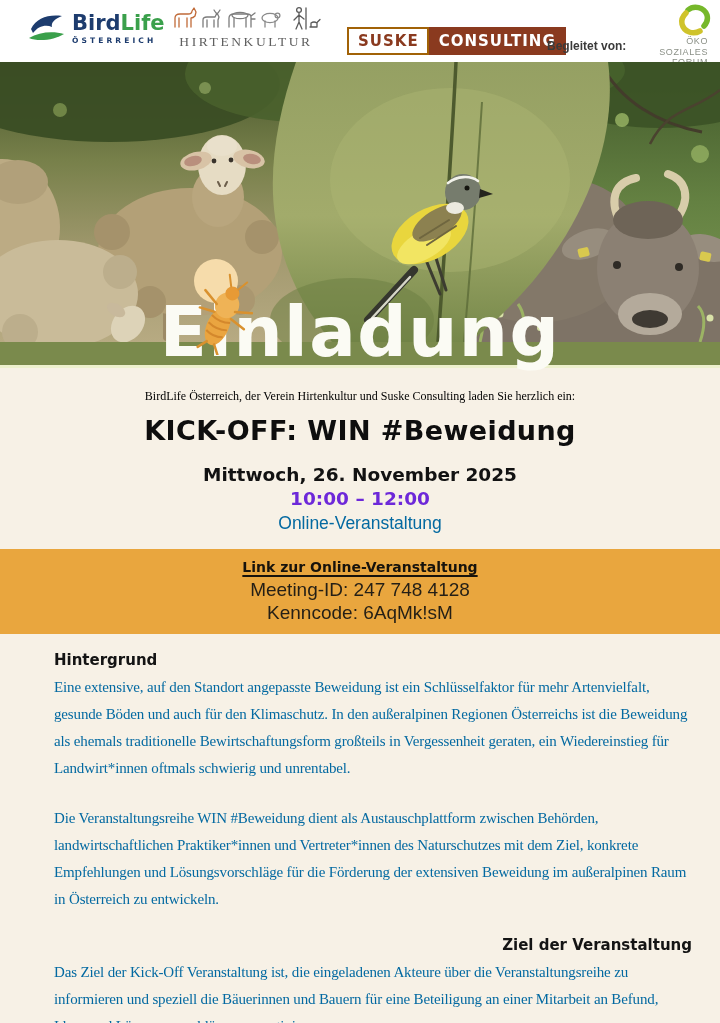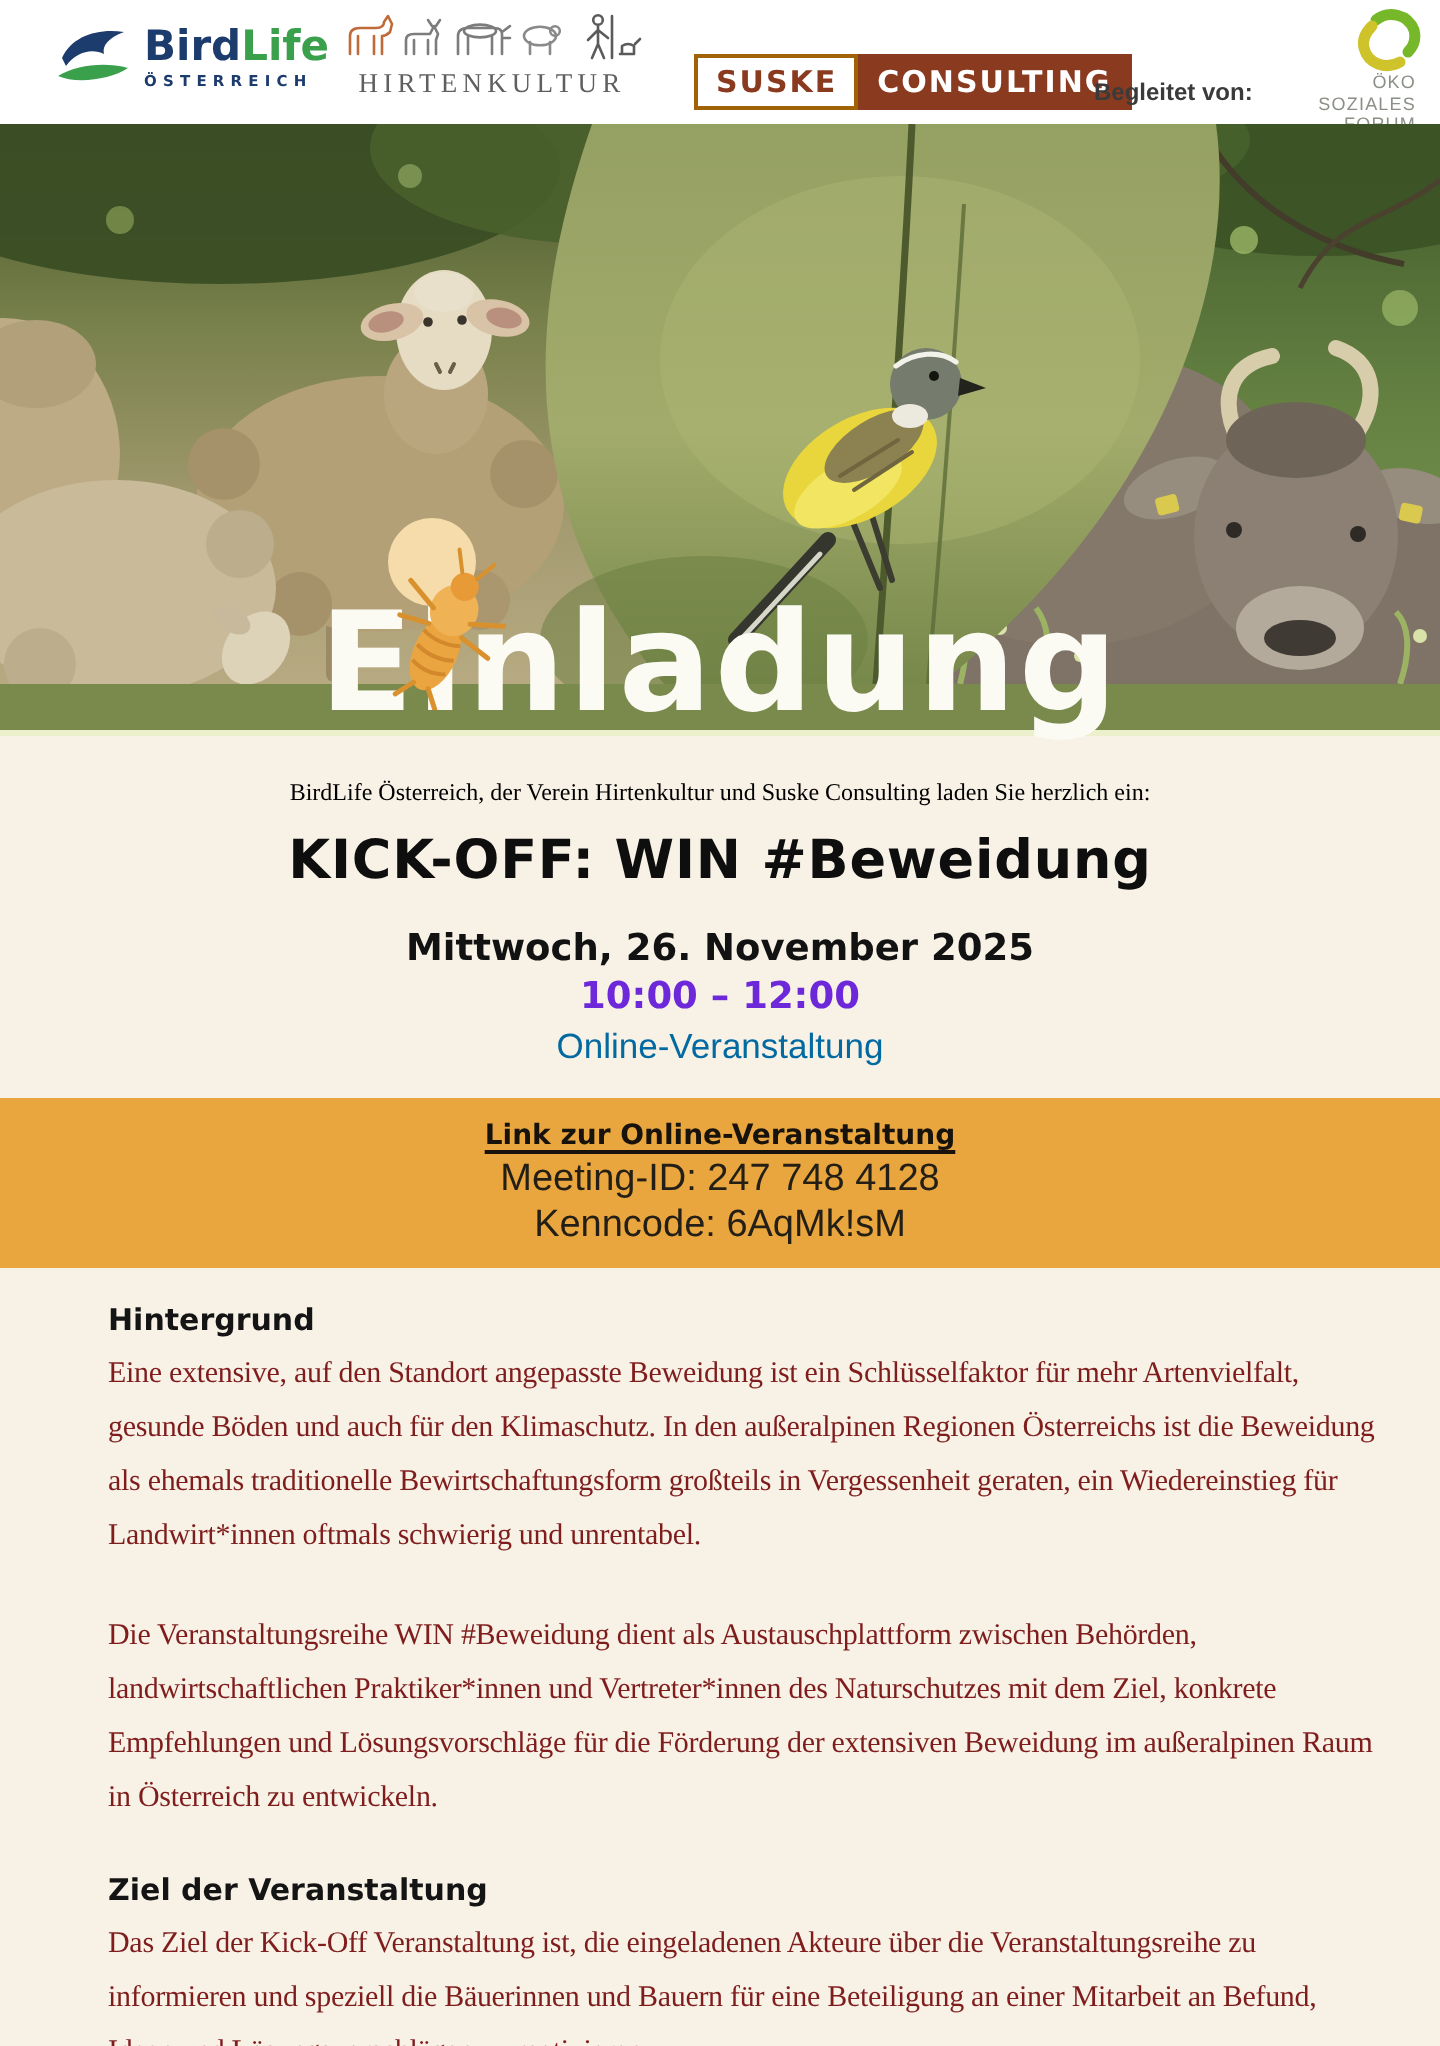--- a/index.html
+++ b/index.html
@@ -53,24 +53,24 @@
 
   .orange-band { margin-top:15px; background:#e9a63e; padding:8px 0 10px; }
   .meet-link { display:inline-block; font-size:14px; font-weight:bold; color:#17130c;
     text-decoration:underline; text-decoration-thickness:2px; text-underline-offset:3px; }
   .meet-id, .meet-code { margin-top:3px; font-size:19px; color:#241f16; font-family:"Liberation Sans", sans-serif; }
   .meet-code { margin-top:1px; }
 
   
   .body-text { text-align:left; padding:17px 28px 0 54px; }
   .sec-heading { font-size:15px; font-weight:bold; color:#141414; margin:0 0 5px; }
-  .sec-heading.second { margin-top:16px; }
+  .sec-heading.second { margin-top:16px;text-align:right; }
   .body-p {
     font-family:"Liberation Serif", serif; font-size:15px; line-height:27px;
-    color:#7f1d1d; margin:0 0 23px; letter-spacing:-.15px;
+    color:#0369a1; margin:0 0 23px; letter-spacing:-.15px;
   }
 </style>
 </head>
 <body>
 
 <div class="page">
 
   <header class="logo-header">
 
     <div class="logo-birdlife">

